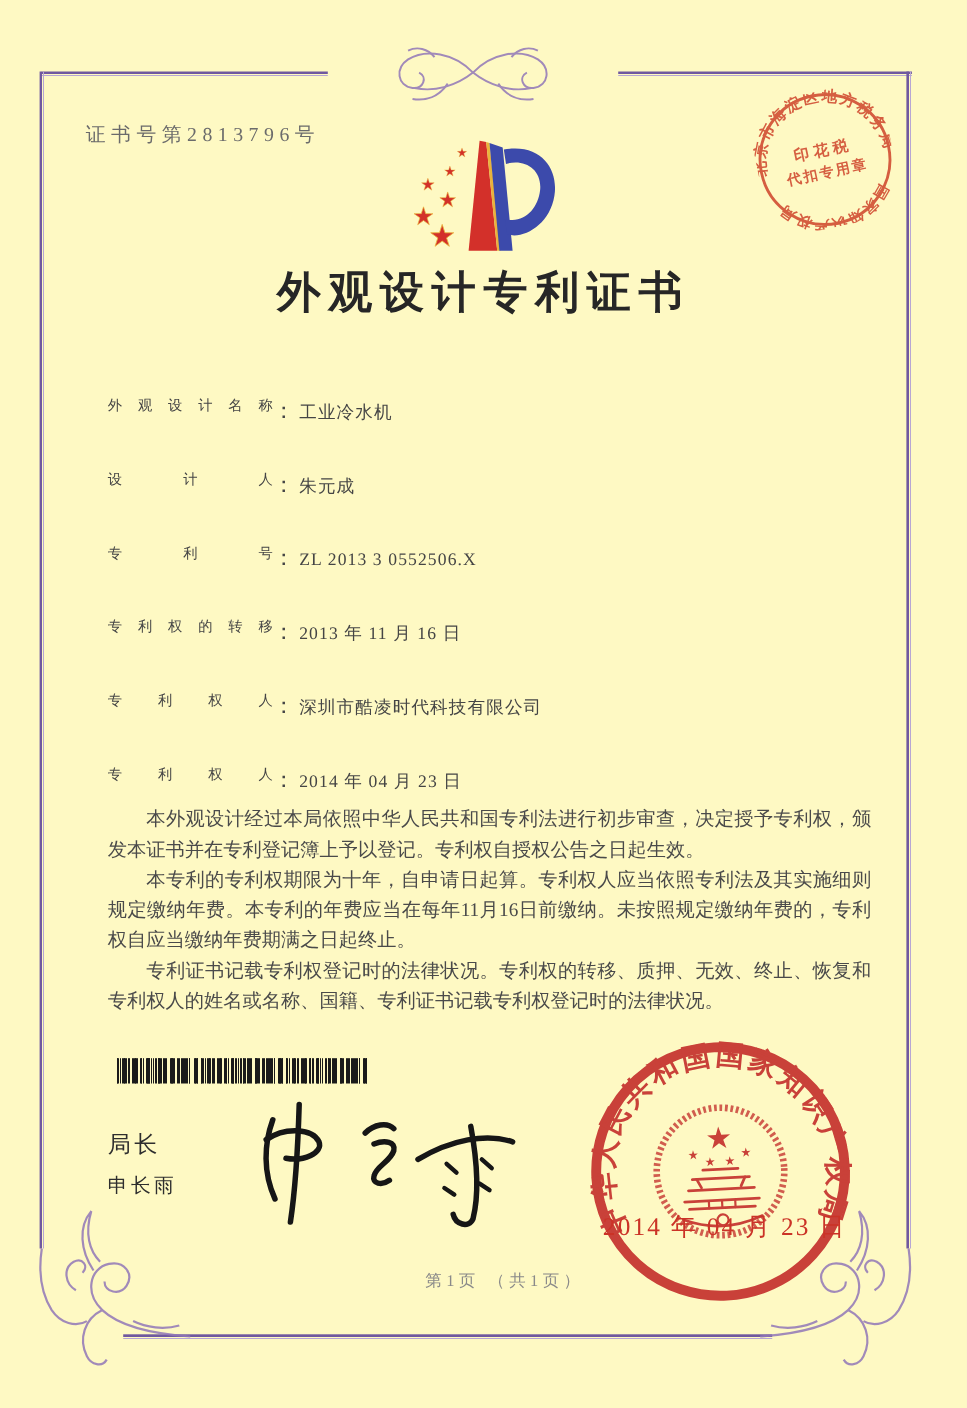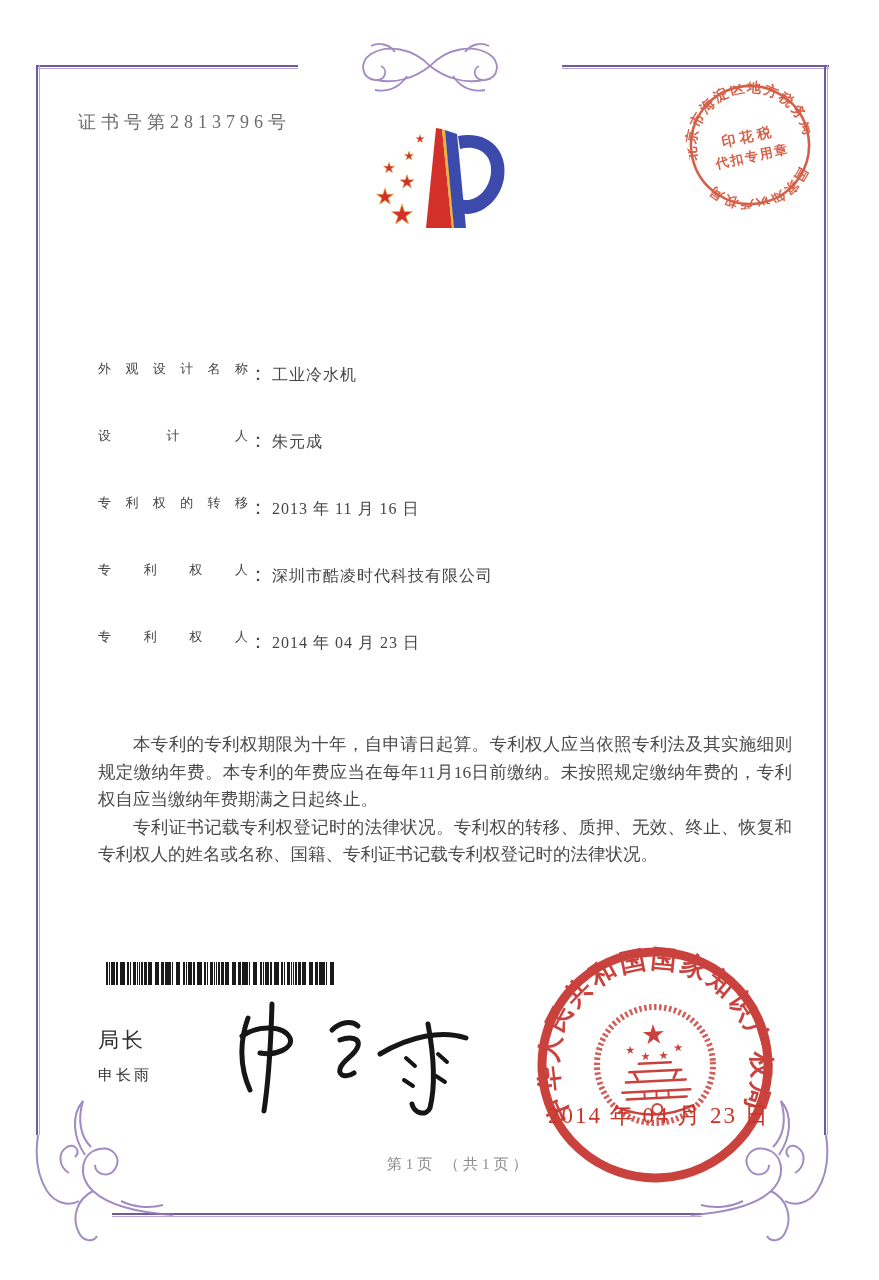--- a/index.html
+++ b/index.html
@@ -1,16 +1,16 @@
 <!DOCTYPE html>
 <html><head>
 <meta charset="utf-8">
 <style>
   html,body{margin:0;padding:0;background:#e9e9e9;}
-  .page{position:relative;width:879px;height:1280px;margin:0 auto;background:#ffffff;
+  .page{position:relative;width:879px;height:1280px;margin:0 auto;background:#fef9c3;
         font-family:"Liberation Serif","DejaVu Serif",serif;overflow:hidden;}
 
   
   .line-h{position:absolute;height:5px;
     background:linear-gradient(to bottom,#70599f 0,#70599f 2px,transparent 2px,transparent 3px,#b7a6d4 3px,#b7a6d4 4px,transparent 4px);}
   .line-v{position:absolute;width:5px;
     background:linear-gradient(to right,#70599f 0,#70599f 2px,transparent 2px,transparent 3px,#b7a6d4 3px,#b7a6d4 4px,transparent 4px);}
   .flourish{position:absolute;pointer-events:none;}
 
   
@@ -33,21 +33,21 @@
   .bodytext p{margin:0;text-indent:2em;}
 
   
   .barcode{position:absolute;left:106px;top:962px;width:230px;height:23px;
     background-image:
       repeating-linear-gradient(90deg,#1a1a1a 0 2px,transparent 2px 3px,#1a1a1a 3px 4px,transparent 4px 7px),
       repeating-linear-gradient(90deg,#1a1a1a 0 1px,transparent 1px 5px,#1a1a1a 5px 8px,transparent 8px 11px);}
 
   
   .signer-title{position:absolute;left:98px;top:1026px;font-size:21px;color:#2e2e2e;letter-spacing:3px;}
-  .signer-name{position:absolute;left:98px;top:1066px;font-size:15px;color:#2e2e2e;letter-spacing:3px;text-align:right;}
+  .signer-name{position:absolute;left:98px;top:1066px;font-size:18px;color:#2e2e2e;letter-spacing:3px;text-align:right;}
   .signature{position:absolute;left:214px;top:996px;}
 
   
   .seal-tax{position:absolute;left:688px;top:83px;transform:rotate(-12deg);opacity:.88;}
   .seal-main{position:absolute;left:535px;top:945px;transform:rotate(-3deg);opacity:.93;}
   .seal-date{position:absolute;left:548px;top:1100px;font-size:23px;color:#cb3327;
              letter-spacing:2px;font-weight:500;z-index:5;}
 
   .footer{position:absolute;left:0;right:0;top:1155px;text-align:center;font-size:15px;
           letter-spacing:4px;color:#8a8a8a;padding-left:39px;}
@@ -115,45 +115,51 @@
     <g fill="#d3302a" stroke="#e9b33c" stroke-width="0.07">
       <use href="#star5" transform="translate(50,91) scale(11)"></use>
       <use href="#star5" transform="translate(33,73) scale(9)"></use>
       <use href="#star5" transform="translate(55,58) scale(7.5)"></use>
       <use href="#star5" transform="translate(37,44) scale(6)"></use>
       <use href="#star5" transform="translate(57,32) scale(5)"></use>
       <use href="#star5" transform="translate(68,15) scale(4.5)"></use>
     </g>
   </svg>
 
+  <div class="title">外观设计专利证书</div>
 
   <div class="fields">
     <div class="field-row">
       <span class="fl">外观设计名称</span><span class="fcolon">：</span>
       <span class="fv">工业冷水机</span>
     </div>
     <div class="field-row">
       <span class="fl">设计人</span><span class="fcolon">：</span>
       <span class="fv">朱元成</span>
     </div>
     <div class="field-row">
+      <span class="fl">专利号</span><span class="fcolon">：</span>
+      <span class="fv">ZL 2013 3 0552506.X</span>
+    </div>
+    <div class="field-row">
       <span class="fl">专利权的转移</span><span class="fcolon">：</span>
       <span class="fv">2013 年 11 月 16 日</span>
     </div>
     <div class="field-row">
       <span class="fl">专利权人</span><span class="fcolon">：</span>
       <span class="fv">深圳市酷凌时代科技有限公司</span>
     </div>
     <div class="field-row">
       <span class="fl">专利权人</span><span class="fcolon">：</span>
       <span class="fv">2014 年 04 月 23 日</span>
     </div>
   </div>
 
   <div class="bodytext">
+    <p>本外观设计经过本局依照中华人民共和国专利法进行初步审查，决定授予专利权，颁发本证书并在专利登记簿上予以登记。专利权自授权公告之日起生效。</p>
     <p>本专利的专利权期限为十年，自申请日起算。专利权人应当依照专利法及其实施细则规定缴纳年费。本专利的年费应当在每年11月16日前缴纳。未按照规定缴纳年费的，专利权自应当缴纳年费期满之日起终止。</p>
     <p>专利证书记载专利权登记时的法律状况。专利权的转移、质押、无效、终止、恢复和专利权人的姓名或名称、国籍、专利证书记载专利权登记时的法律状况。</p>
   </div>
 
   <div class="barcode"></div>
 
   <div class="signer-title">局长</div>
   <div class="signer-name">申长雨</div>
 
   <svg class="signature" width="265" height="125" viewBox="0 0 265 125">

